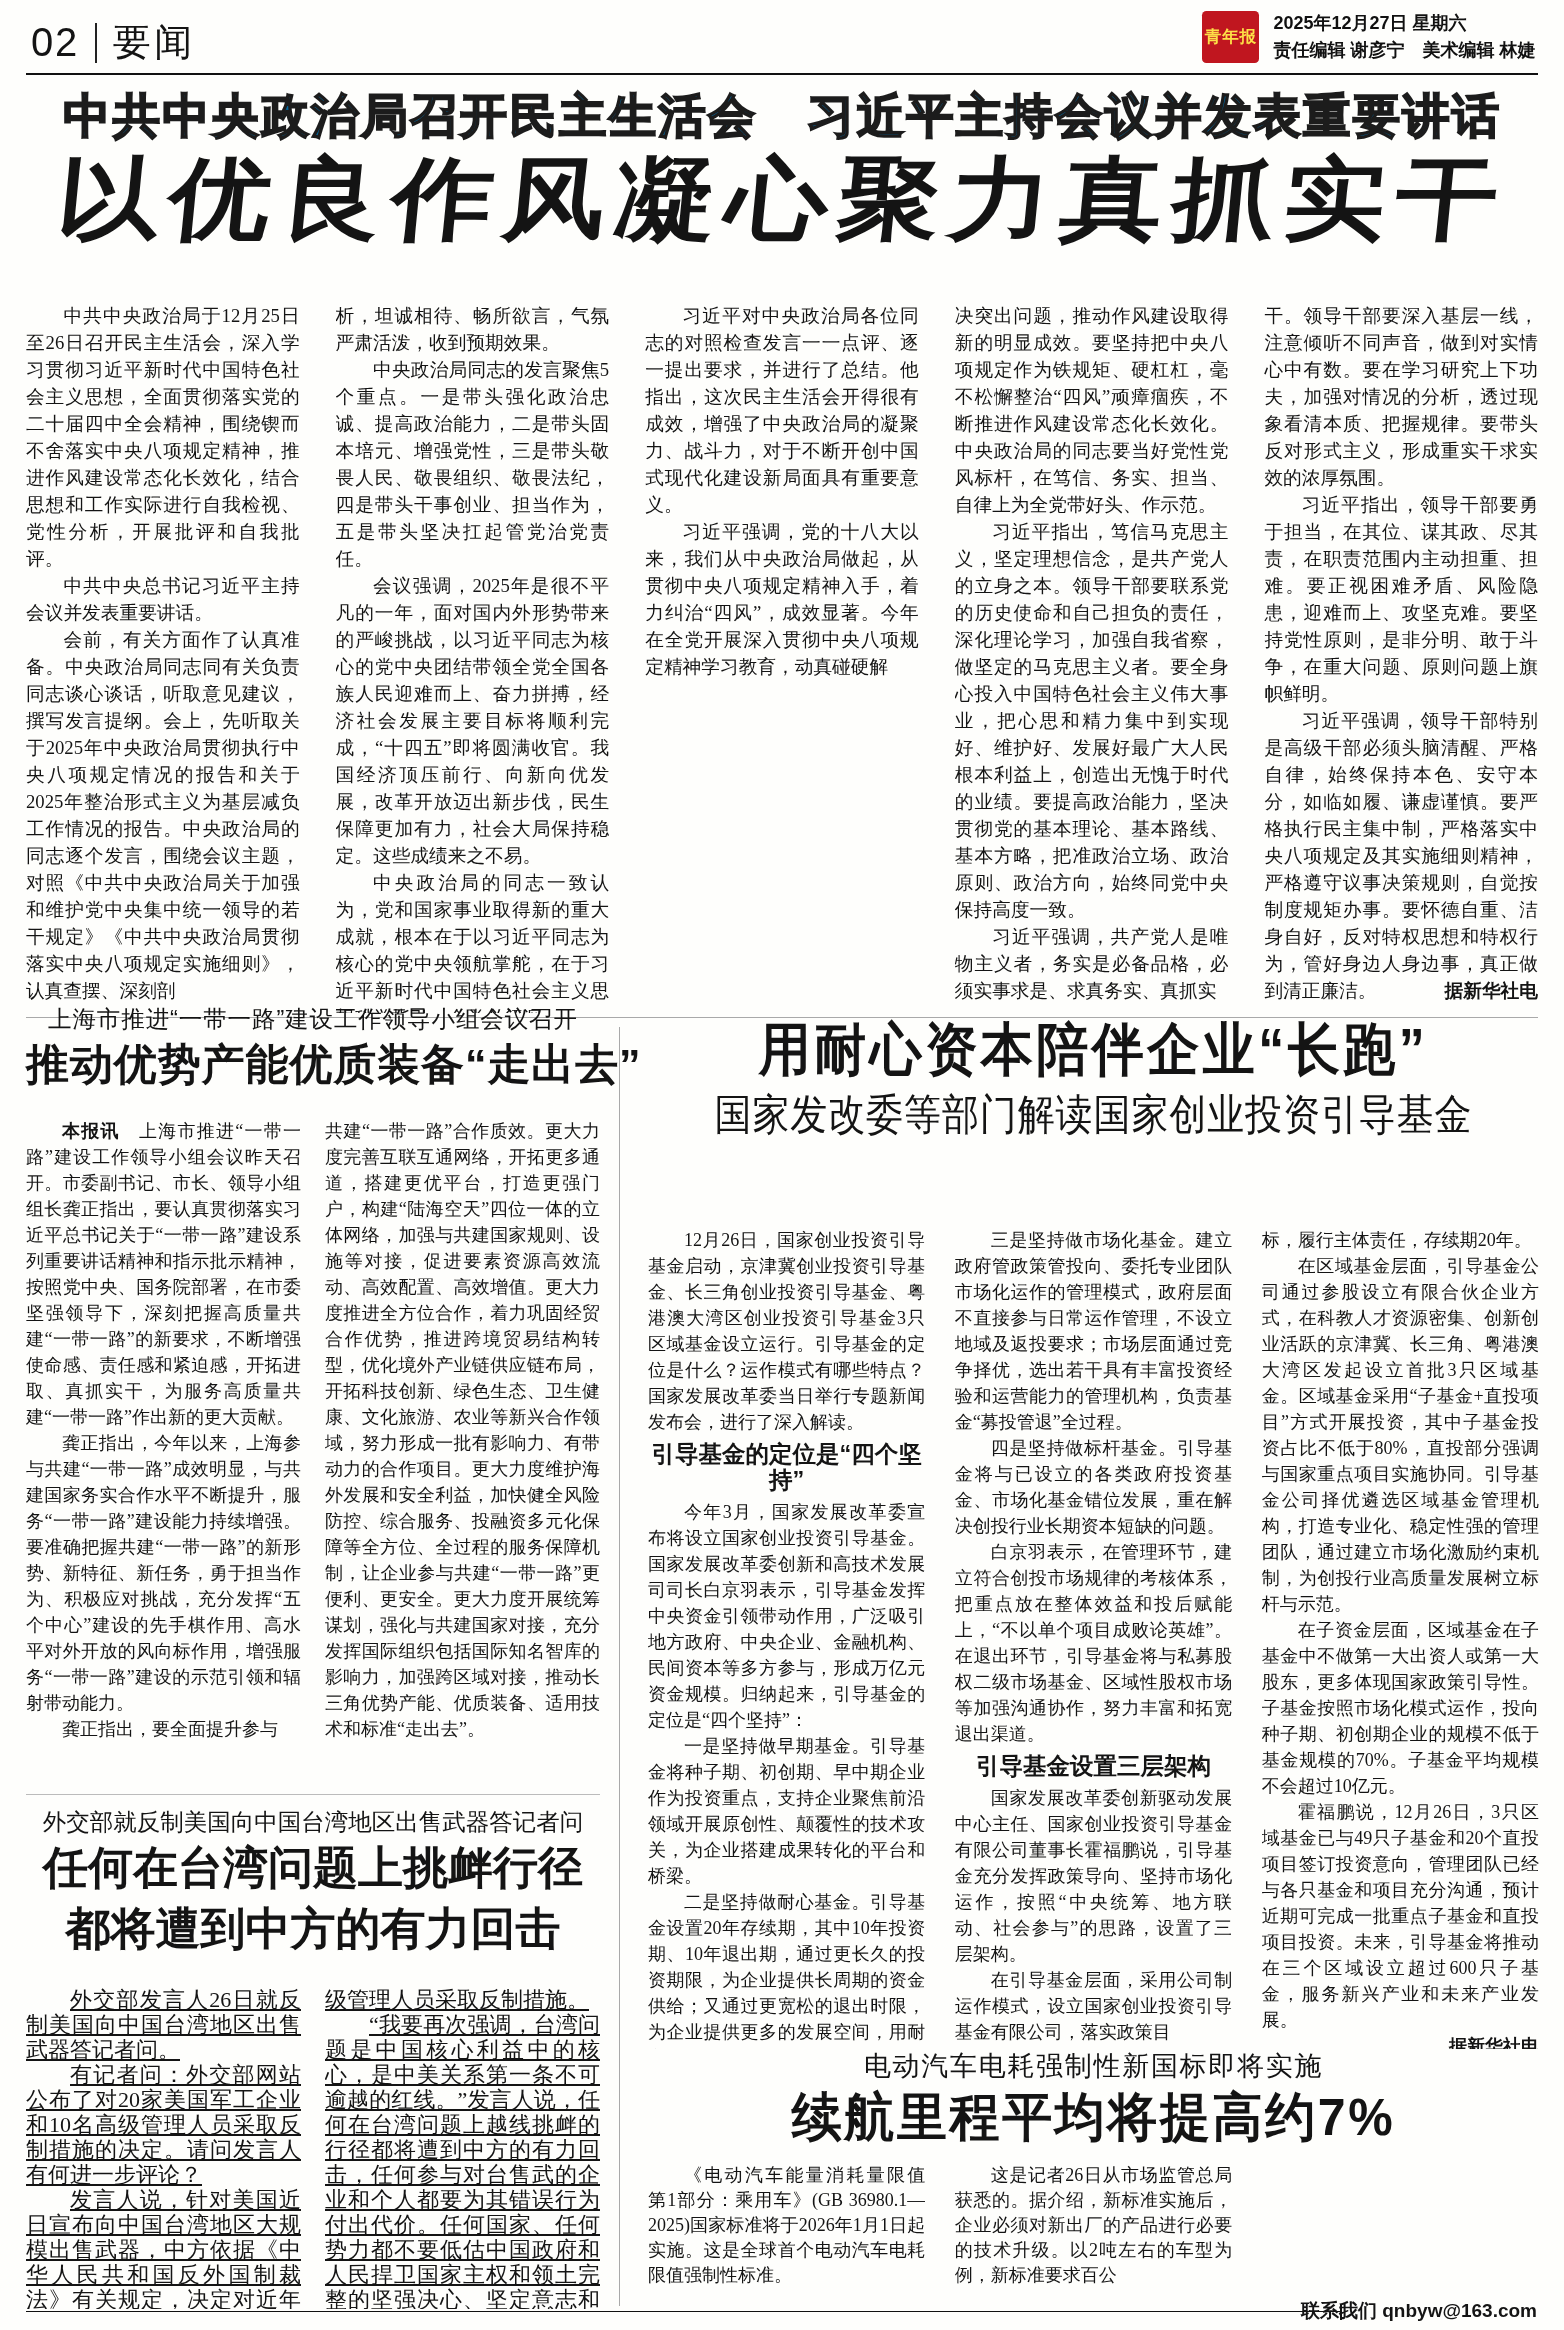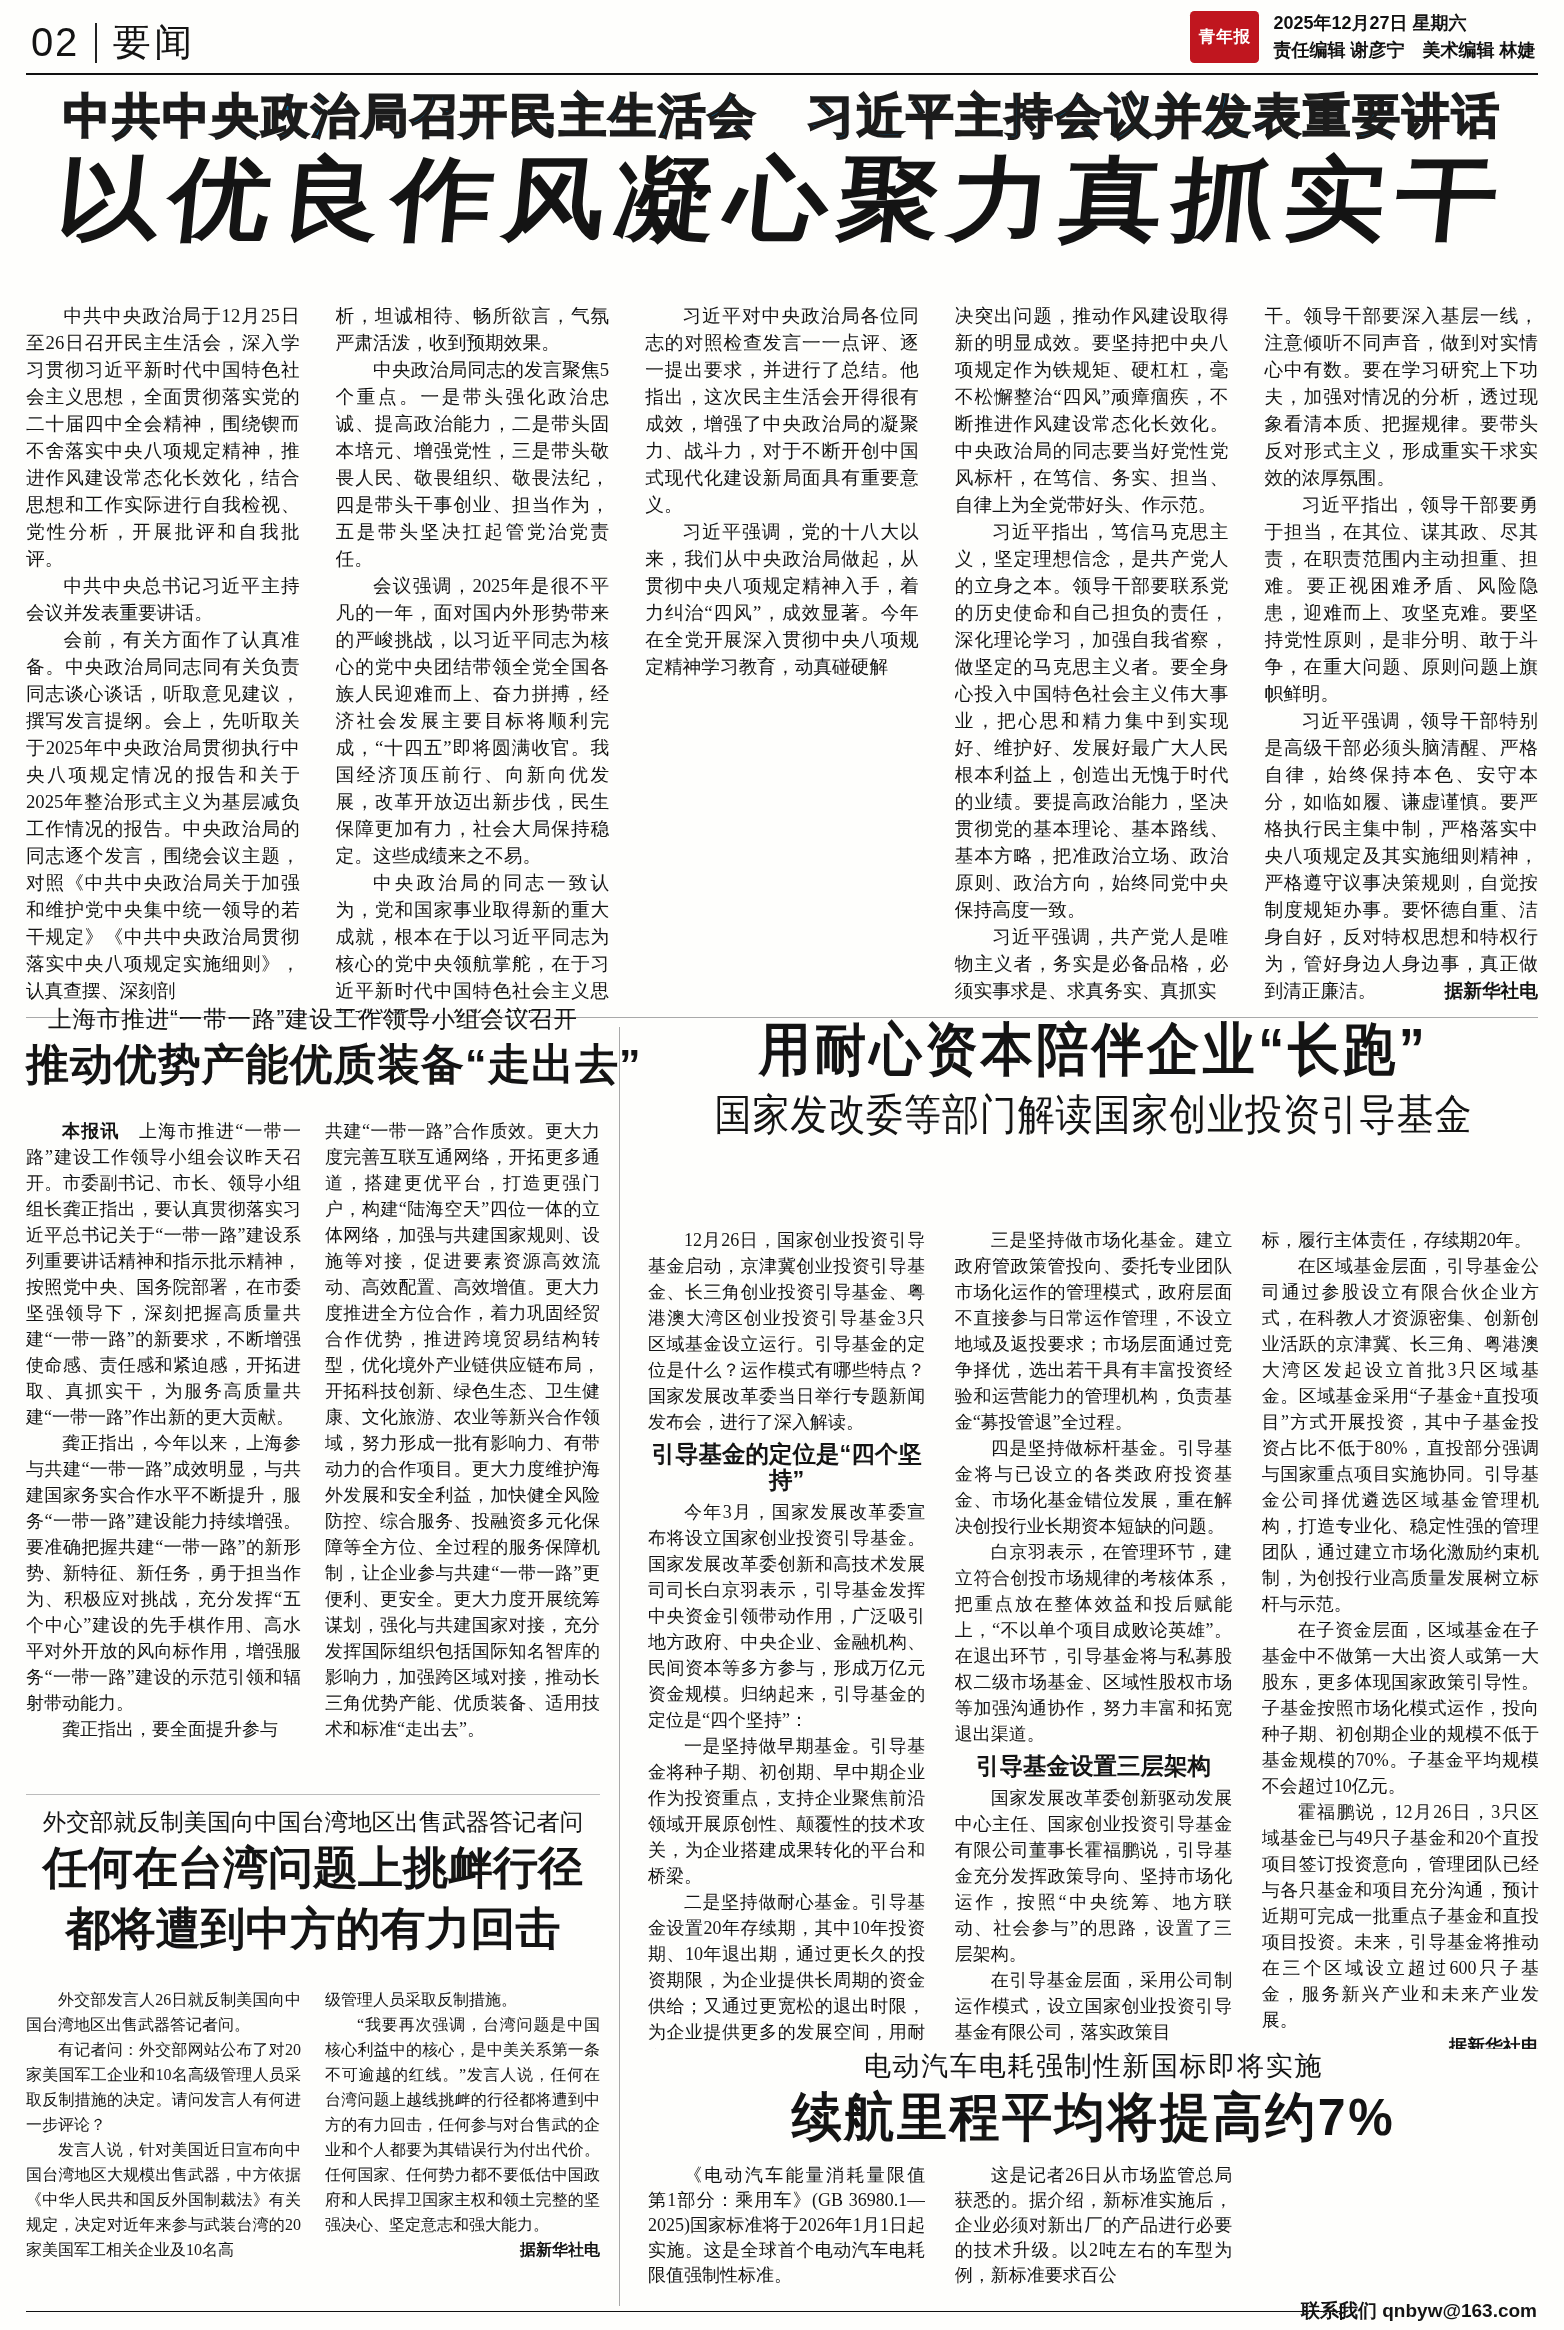--- a/index.html
+++ b/index.html
@@ -4,22 +4,22 @@
 <style>
   html,body{margin:0;padding:0;background:#d9d9d6;}
   .page{position:relative;width:1565px;height:2330px;margin:0 auto;background:#fefefc;color:#141414;
         font-family:"Liberation Serif","DejaVu Serif",serif;overflow:hidden;}
   
   .header-left{position:absolute;left:31px;top:17.4px;display:flex;align-items:center;gap:15.6px;}
   .page-num{font-size:40px;letter-spacing:1.7px;font-family:"Liberation Sans","DejaVu Sans",sans-serif;}
   .hbar{width:2.6px;height:40px;background:#222;}
   .section-label{font-size:38px;letter-spacing:3.5px;font-family:"Liberation Sans","DejaVu Sans",sans-serif;}
   .header-right{position:absolute;right:29.6px;top:10.4px;display:flex;align-items:center;gap:14px;}
-  .logo-box{width:69px;height:52px;background:#c0161f;border-radius:4.3px;display:flex;align-items:center;justify-content:center;
-            color:#ffffff;font-weight:700;font-size:16.5px;letter-spacing:0.9px;font-family:"Liberation Sans","DejaVu Sans",sans-serif;}
+  .logo-box{width:57px;height:52px;background:#c0161f;border-radius:4.3px;display:flex;align-items:center;justify-content:center;
+            color:#fde047;font-weight:700;font-size:16.5px;letter-spacing:0.9px;font-family:"Liberation Sans","DejaVu Sans",sans-serif;}
   .date-block{font-size:18px;line-height:1.5;font-weight:600;font-family:"Liberation Sans","DejaVu Sans",sans-serif;color:#111;}
   .header-rule{position:absolute;left:26px;width:1512px;top:73px;border-top:2.6px solid #111;}
   
   .lead-kicker{position:absolute;left:0;top:85px;width:100%;text-align:center;font-size:47px;letter-spacing:2.6px;
                font-family:"Liberation Sans","DejaVu Sans",sans-serif;color:#0369a1;-webkit-text-stroke:1.9px #1c1c1c;white-space:nowrap;font-weight:bold;}
   .lead-headline{position:absolute;left:0;top:151px;width:100%;text-align:center;font-size:90px;font-weight:900;line-height:1.08;
                font-family:"Liberation Sans","DejaVu Sans",sans-serif;letter-spacing:8.7px;white-space:nowrap;
                transform:scaleX(1.13) skewX(-5deg);}
   .colwrap{position:absolute;display:flex;}
   .lead-body{left:26px;top:302px;width:1512px;height:711px;gap:36px;}
@@ -40,21 +40,21 @@
   .sh-headline{position:absolute;left:26px;top:1036px;width:574px;text-align:center;font-size:43px;font-weight:800;
              letter-spacing:0.9px;font-family:"Liberation Sans","DejaVu Sans",sans-serif;white-space:nowrap;}
   .sh-body{left:26px;top:1118px;width:574px;height:664px;gap:24px;}
   .sh-body .col{font-size:18px;line-height:26px;}
   .lead-in{font-family:"Liberation Sans","DejaVu Sans",sans-serif;font-weight:700;}
   .tw-kicker{position:absolute;left:26px;top:1806px;width:574px;text-align:center;font-size:23.5px;
              font-family:"Liberation Sans","DejaVu Sans",sans-serif;}
   .tw-headline{position:absolute;left:26px;top:1837px;width:574px;text-align:center;font-size:45px;line-height:61px;
              font-weight:800;font-family:"Liberation Sans","DejaVu Sans",sans-serif;}
   .tw-body{left:26px;top:1987px;width:574px;height:322px;gap:24px;}
-  .tw-body .col{font-size:16px;line-height:25px;}
+  .tw-body .col{font-size:22px;line-height:25px;text-decoration:underline;}
   
   .cap-headline{position:absolute;left:648px;top:1015px;width:891px;text-align:center;font-size:52px;font-weight:800;
              letter-spacing:3.5px;font-family:"Liberation Sans","DejaVu Sans",sans-serif;transform:scaleY(1.1);white-space:nowrap;}
   .cap-subtitle{position:absolute;left:648px;top:1090px;width:891px;text-align:center;font-size:37px;font-weight:500;
              letter-spacing:0.9px;transform:scaleY(1.15);white-space:nowrap;}
   .cap-body{left:648px;top:1227px;width:891px;height:822px;gap:29.6px;}
   .cap-body .col{font-size:18px;line-height:26px;}
   .subhead{margin:6px 0;text-align:center;font-size:23.5px;font-weight:800;
            font-family:"Liberation Sans","DejaVu Sans",sans-serif;}
   

